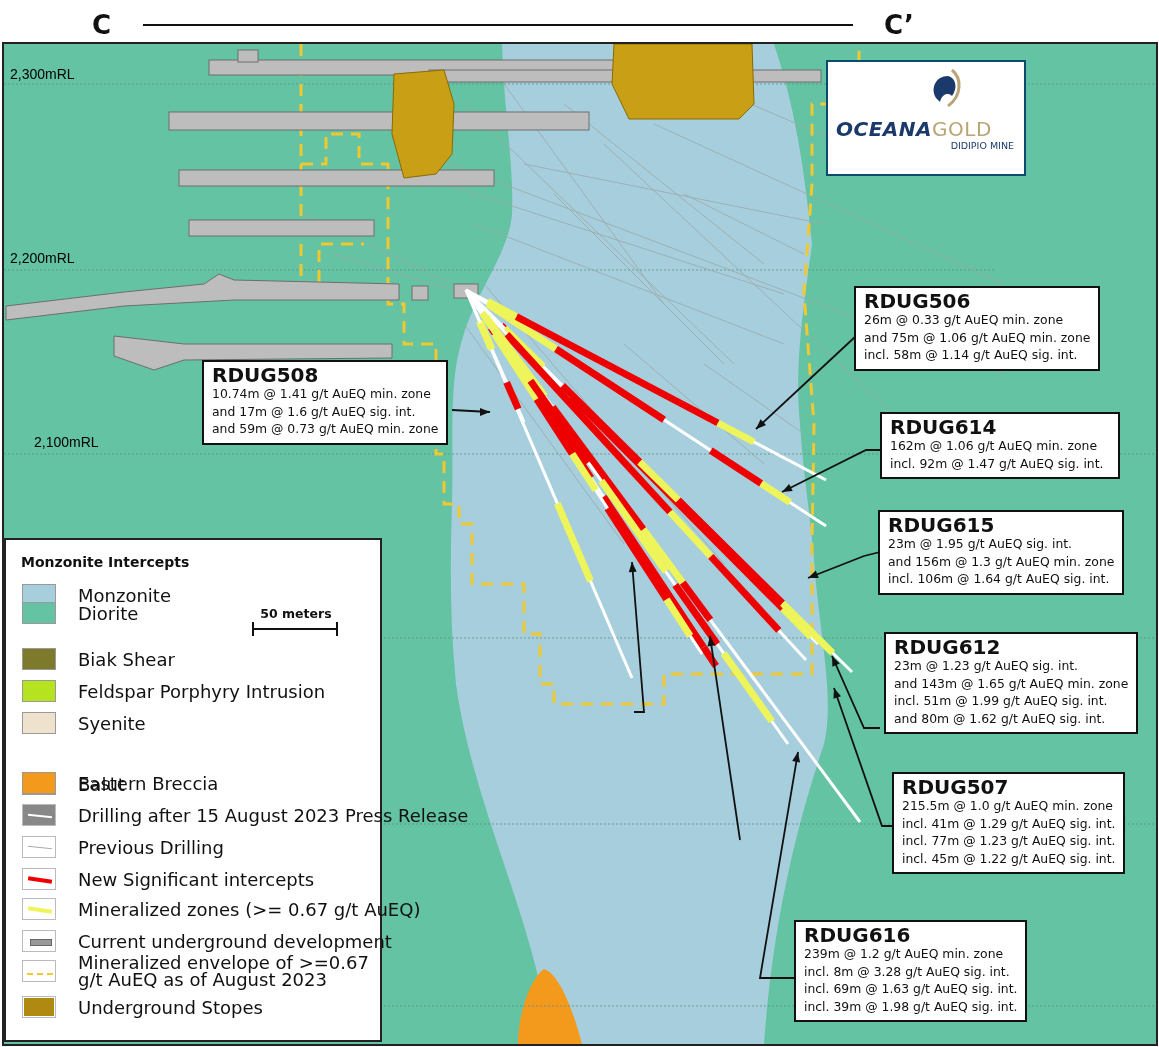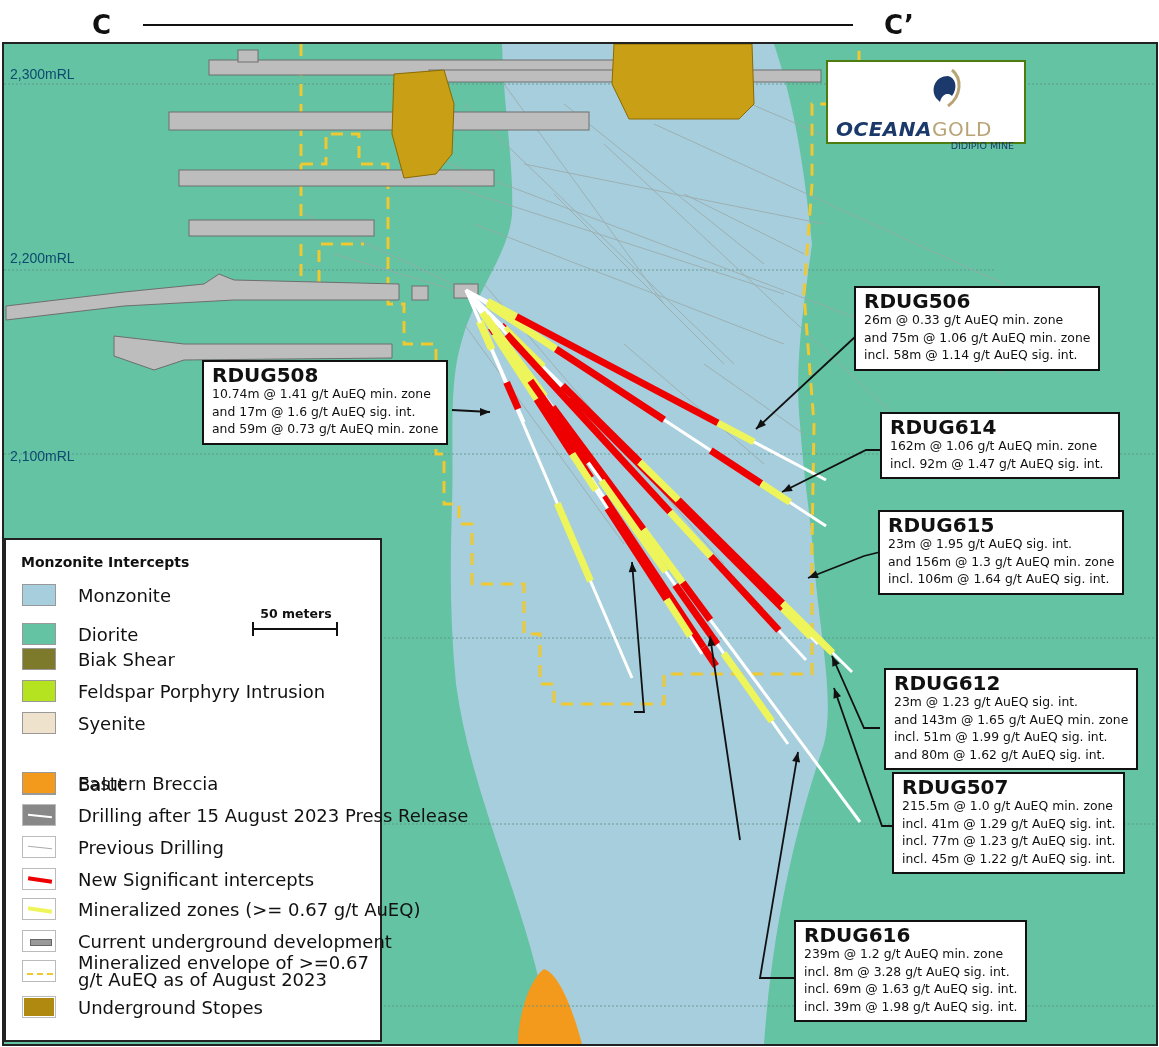--- a/index.html
+++ b/index.html
@@ -1,24 +1,24 @@
 <!DOCTYPE html>
 <html><head>
 <meta charset="utf-8">
 <style>
   html,body{margin:0;padding:0;background:#fff;}
   body{width:1159px;height:1047px;position:relative;overflow:hidden;font-family:"Liberation Sans",sans-serif;}
   .sec-label{position:absolute;top:10px;font-family:"DejaVu Sans",sans-serif;font-weight:bold;font-size:26px;color:#111;}
   #sec-line{position:absolute;top:24px;left:143px;width:710px;height:2px;background:#111;}
   #map{position:absolute;left:2px;top:42px;width:1152px;height:1000px;border:2px solid #222;overflow:hidden;background:#63c3a3;}
   #map svg{position:absolute;left:0;top:0;}
-  .rl{position:absolute;left:6px;font-size:14px;color:#0c4a6e;}
+  .rl{position:absolute;left:6px;font-size:14px;color:#000000;}
   .callout{position:absolute;background:#fff;border:2px solid #111;padding:4px 8px 5px 8px;font-family:"DejaVu Sans",sans-serif;font-size:12.4px;line-height:17.6px;color:#111;white-space:nowrap;box-sizing:border-box;}
   .callout .ch{font-weight:bold;font-size:20px;line-height:19px;}
-  #logo{position:absolute;left:822px;top:16px;width:200px;height:84px;background:#fff;border:2px solid #4d7c0f;box-sizing:border-box;text-align:right;}
+  #logo{position:absolute;left:822px;top:16px;width:200px;height:116px;background:#fff;border:2px solid #0c4a6e;box-sizing:border-box;text-align:right;}
   .logo-word{position:absolute;left:8px;top:55px;font-family:"DejaVu Sans",sans-serif;font-weight:bold;font-style:italic;font-size:20px;letter-spacing:0.5px;}
   .logo-ocean{color:#1b3a6b;}
   .logo-gold{color:#b9a476;font-style:normal;font-weight:normal;}
   .logo-sub{position:absolute;right:10px;top:78px;font-family:"DejaVu Sans",sans-serif;font-size:9.5px;color:#1b3a6b;}
   #legend{position:absolute;left:0;top:494px;width:378px;height:504px;background:#fff;border:2px solid #222;box-sizing:border-box;}
   #legend .lt{position:absolute;left:15px;top:14px;font-family:"DejaVu Sans",sans-serif;font-weight:bold;font-size:14px;color:#111;}
   .li{position:absolute;left:16px;height:24px;width:350px;}
   .li .sw{position:absolute;left:0;top:0;width:34px;height:22px;box-sizing:border-box;}
   .li .lbl{position:absolute;left:56px;top:3px;font-family:"DejaVu Sans",sans-serif;font-size:18px;color:#111;white-space:nowrap;line-height:17px;}
   #scalebar{position:absolute;left:246px;top:74px;width:88px;height:20px;font-weight:bold;}
@@ -166,21 +166,21 @@
         <polygon points="0,0 -10,-4 -10,4" transform="translate(828,612) rotate(246)"></polygon>
         <polygon points="0,0 -10,-4 -10,4" transform="translate(628,518) rotate(266)"></polygon>
         <polygon points="0,0 -10,-4 -10,4" transform="translate(706,592) rotate(262)"></polygon>
         <polygon points="0,0 -10,-4 -10,4" transform="translate(830,644) rotate(251)"></polygon>
         <polygon points="0,0 -10,-4 -10,4" transform="translate(794,708) rotate(281)"></polygon>
       </g>
   </svg>
 
   <div class="rl" style="top:22px;">2,300mRL</div>
   <div class="rl" style="top:206px;">2,200mRL</div>
-  <div class="rl" style="top:404px;">2,100mRL</div>
+  <div class="rl" style="top:390px;margin-left:24px;">2,100mRL</div>
 
   <div id="logo">
     <svg width="40" height="44" style="position:absolute;left:98px;top:6px;">
       <path d="M10,30 C4,20 10,8 22,8 C30,10 32,20 26,28 C22,24 16,26 14,34 Z" fill="#1b3a6b"></path>
       <path d="M26,2 C36,10 36,28 22,38" stroke="#b9a476" stroke-width="3" fill="none"></path>
     </svg>
     <div class="logo-word"><span class="logo-ocean">OCEANA</span><span class="logo-gold">GOLD</span></div>
     <div class="logo-sub">DIDIPIO MINE</div>
   </div>
 
@@ -200,21 +200,21 @@
     <div class="ch">RDUG614</div>
     <div>162m @ 1.06 g/t AuEQ min. zone</div>
       <div>incl. 92m @ 1.47 g/t AuEQ sig. int.</div>
   </div>
   <div class="callout" style="left:874px;top:466px;">
     <div class="ch">RDUG615</div>
     <div>23m @ 1.95 g/t AuEQ sig. int.</div>
       <div>and 156m @ 1.3 g/t AuEQ min. zone</div>
       <div>incl. 106m @ 1.64 g/t AuEQ sig. int.</div>
   </div>
-  <div class="callout" style="left:880px;top:588px;margin-top:36px;">
+  <div class="callout" style="left:880px;top:588px;">
     <div class="ch">RDUG612</div>
     <div>23m @ 1.23 g/t AuEQ sig. int.</div>
       <div>and 143m @ 1.65 g/t AuEQ min. zone</div>
       <div>incl. 51m @ 1.99 g/t AuEQ sig. int.</div>
       <div>and 80m @ 1.62 g/t AuEQ sig. int.</div>
   </div>
   <div class="callout" style="left:888px;top:728px;">
     <div class="ch">RDUG507</div>
     <div>215.5m @ 1.0 g/t AuEQ min. zone</div>
       <div>incl. 41m @ 1.29 g/t AuEQ sig. int.</div>
@@ -235,21 +235,21 @@
       <div class="sl">50 meters</div>
       <div class="t1"></div>
         <div class="bar"></div>
         <div class="t2"></div>
     </div>
     <div id="legend-items">
         <div class="li" style="top: 44px;">
           <div class="sw" style="background: rgb(167, 206, 220); border: 1px solid rgb(153, 153, 153);"></div>
           <div class="lbl">Monzonite</div>
         </div>
-        <div class="li" style="top: 83px; text-align: center;">
+        <div class="li" style="top: 62px; text-align: center;">
           <div class="sw" style="background: rgb(99, 195, 163); border: 1px solid rgb(153, 153, 153);"></div>
           <div class="lbl">Diorite</div>
         </div>
         <div class="li" style="top: 108px;">
           <div class="sw" style="background: rgb(125, 122, 44); border: 1px solid rgb(153, 153, 153);"></div>
           <div class="lbl">Biak Shear</div>
         </div>
         <div class="li" style="top: 140px;">
           <div class="sw" style="background: rgb(182, 227, 32); border: 1px solid rgb(153, 153, 153);"></div>
           <div class="lbl">Feldspar Porphyry Intrusion</div>

